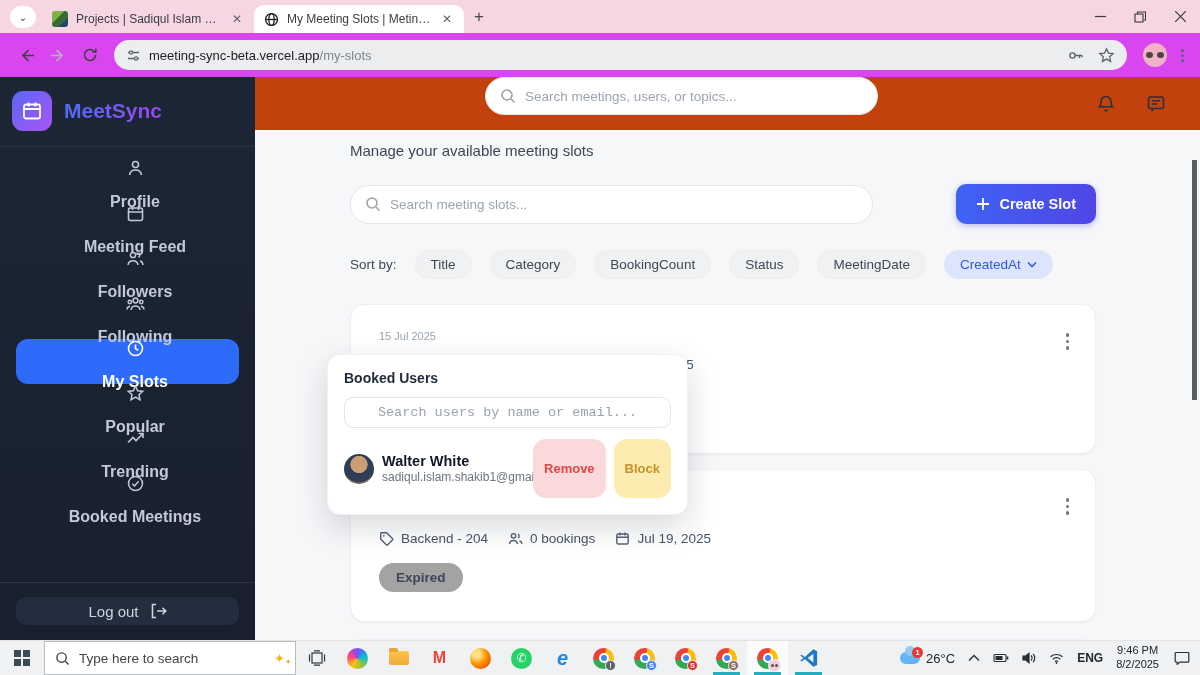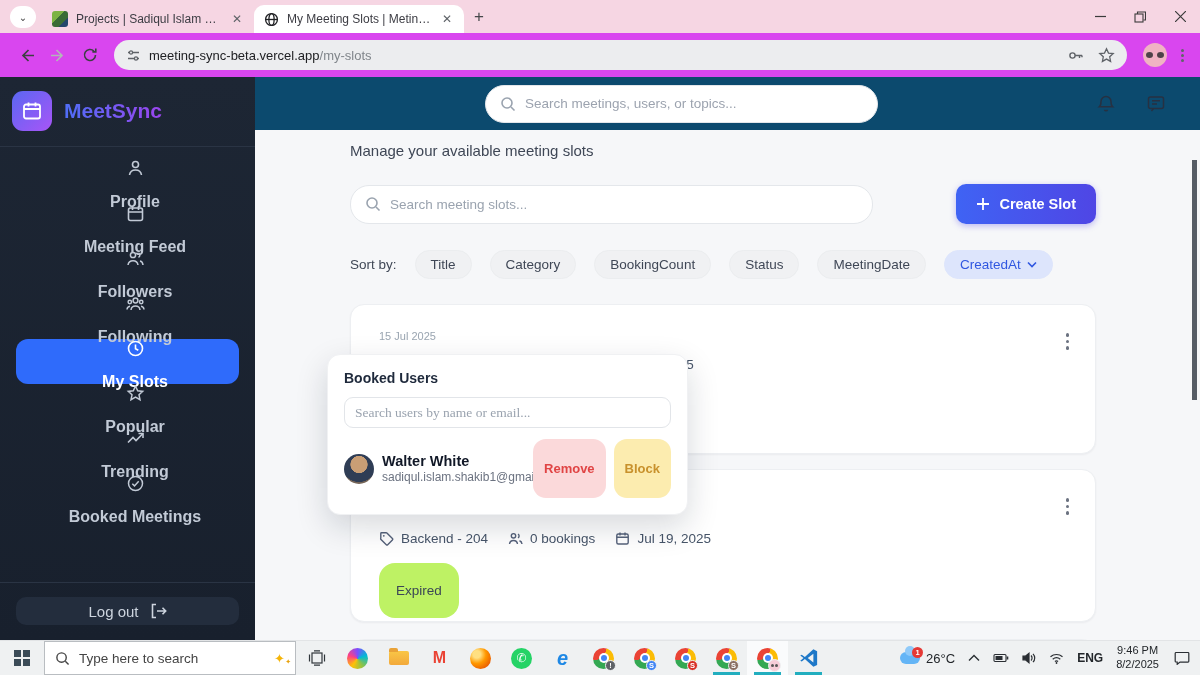--- a/index.html
+++ b/index.html
@@ -46,21 +46,21 @@
   .side-divider { height:1px; background:#2a3444; }
   .nav-list { padding:12px 0 0; }
   .nav-item { height:45px; display:flex; align-items:center; gap:15px; padding:0 16px 0 31px; font-size:16px; font-weight:600; color:#c2cad6;flex-direction:column; }
   .nav-item .nv-icon { width:19px; height:19px; flex:none; }
   .nav-item.active { margin:0 16px; padding:0 0 0 15px; border-radius:12px; background:#2f6bfb; color:#fff; }
   .sidebar-bottom { margin-top:auto; }
   .logout-btn { margin:14px 16px 15px; height:28px; border-radius:10px; background:#232d3d; display:flex; align-items:center; justify-content:center; gap:10px; font-size:15px; color:#cdd4de; }
 
   
   .main { flex:1; position:relative; background:#f6f7f9; overflow:hidden; }
-  .main-header { height:53px; background:#0c4a6e; display:flex; align-items:center; padding:0 34px 0 0; }
+  .main-header { height:53px; background:#c2410c; display:flex; padding:0 34px 0 0; }
   .hdr-search { margin-left:230px; width:393px; height:38px; border:1px solid #e3e6ea; border-radius:19px; background:#fff; display:flex; align-items:center; gap:9px; padding:0 14px; color:#98a1ab; }
   .hdr-search input { border:none; outline:none; flex:1; font-size:13.5px; font-family:inherit; color:#374151; background:transparent; }
   .hdr-search input::placeholder { color:#9ca3af; }
   .hdr-icons { margin-left:auto; display:flex; gap:30px; color:#273142; align-items:center; }
 
   .content { position:relative; height:510px; padding:12px 104px 0 95px; }
   .subtitle { font-size:15px; color:#3f4756; }
   .slot-search-row { margin-top:25px; display:flex; align-items:center; }
   .slot-search { width:523px; height:39px; border:1px solid #e4e7eb; border-radius:19px; background:#fff; display:flex; align-items:center; gap:9px; padding:0 14px; color:#9aa3af; }
   .slot-search input { border:none; outline:none; flex:1; font-size:13.5px; font-family:inherit; color:#374151; background:transparent; }
@@ -77,27 +77,27 @@
   .card-title-row { display:flex; align-items:baseline; gap:8px; }
   .card-title { font-size:17px; font-weight:bold; color:#1f2937; }
   .card-created { font-size:11px; color:#9aa5b1; }
   .card-kebab { position:absolute; top:24px; right:22px; display:flex; flex-direction:column; gap:3px; align-items:center; padding:4px; }
   .card-kebab i { width:3.5px; height:3.5px; border-radius:50%; background:#6b7280; }
   .meta-row { margin-top:15px; display:flex; align-items:center; gap:20px; font-size:13.5px; color:#475569; }
   .meta-item { display:flex; align-items:center; gap:7px; }
   .meta-item .m-icon { color:#56627a; }
   .title-fragment { margin-left:290px; font-size:13px; color:#8b97a8; }
   .card-2 .meta-row { margin-top:21px; }
-  .expired-badge { display:inline-block; margin-top:17px; background:#bef264; color:#3b4656; font-size:13.5px; font-weight:normal; padding:20px 17px; border-radius:16px; }
+  .expired-badge { display:inline-block; margin-top:17px; background:#a3a3a3; color:#3b4656; font-size:13.5px; font-weight:bold; padding:7px 17px; border-radius:16px; }
 
   
   .popup { position:absolute; left:72px; top:224px; width:361px; background:#fff; border:1px solid #f0f1f3; border-radius:13px; box-shadow:0 12px 32px rgba(15,23,42,.16); padding:15px 16px 16px; z-index:5; }
   .popup-title { font-size:14px; font-weight:bold; color:#1e293b; }
   .popup-search { margin-top:11px; height:31px; border:1px solid #e2e5e9; border-radius:9px; display:flex; align-items:center; padding:0 10px; }
-  .popup-search input { border:none; outline:none; width:100%; font-size:13.5px; font-family:Liberation Serif, serif; color:#8b5cf6; background:transparent; }
+  .popup-search input { border:none; outline:none; width:100%; font-size:13.5px; font-family:Liberation Mono, monospace; color:#8b5cf6; background:transparent;text-align:center; }
   .popup-search input::placeholder { color:#9aa3af; }
   .user-row { margin-top:11px; display:flex; align-items:center; gap:8px; }
   .user-avatar { width:30px; height:30px; border-radius:50%; flex:none; background:radial-gradient(circle at 50% 35%,#c99e75 0 34%,#2f3d55 36% 70%,#746457 72%); }
   .user-texts { line-height:1.25; min-width:0; }
   .user-name { font-size:14.5px; font-weight:bold; color:#111827; }
   .user-email { font-size:12px; color:#6b7280; white-space:nowrap; }
   .pill-btn { border-radius:13px; font-size:13px; font-weight:bold; padding:22px 11px; flex:none; }
   .remove-btn { background:#fbd9da; color:#e04444; margin-left:2px; }
   .block-btn { background:#fcecaf; color:#c8912c; }
 

